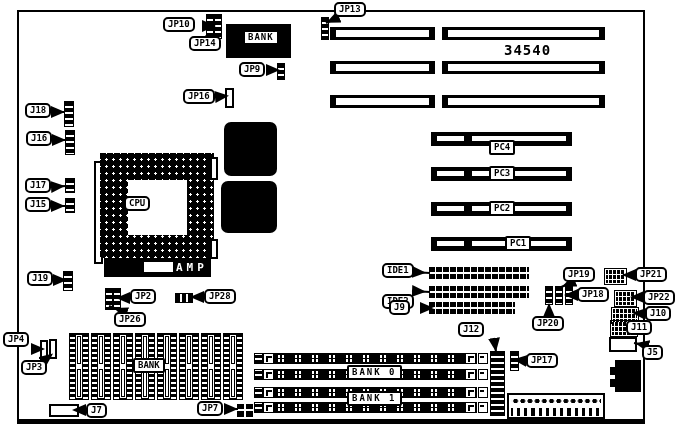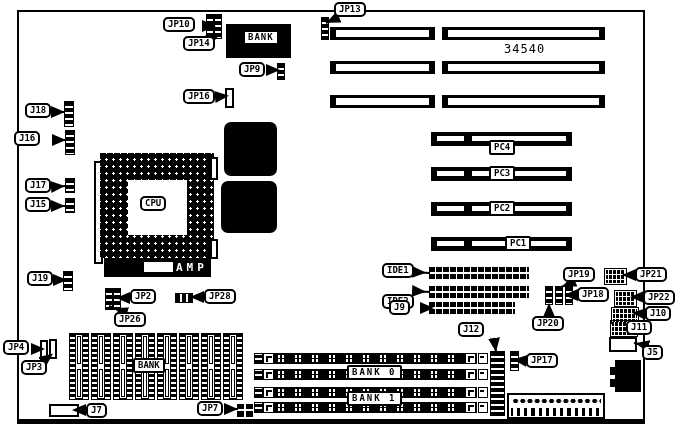--- a/index.html
+++ b/index.html
@@ -2,21 +2,21 @@
 <html><head>
 <meta charset="utf-8">
 <style>
   html,body{margin:0;padding:0;background:#fff}
   #canvas{position:relative;width:680px;height:424px;background:#fff;overflow:hidden;
           font-family:"DejaVu Sans Mono",monospace;color:#000}
   .abs{position:absolute}
   
   .lbl{position:absolute;background:#fff;border:2px solid #000;border-radius:5px;
        font-weight:bold;font-size:9px;line-height:11px;padding:0 3px;white-space:nowrap;z-index:6}
-  .plain{position:absolute;font-weight:normal;font-size:12px;letter-spacing:1px;z-index:3}
+  .plain{position:absolute;font-weight:bold;font-size:14px;letter-spacing:1px;z-index:3}
   
   .board{position:absolute;left:17px;top:10px;width:624px;height:407px;
          border:2px solid #000;border-bottom:5px solid #000;background:#fff;z-index:0}
   
   .slot{position:absolute;background:#000;z-index:2}
   .slot i{position:absolute;left:6px;right:6px;top:3px;bottom:3px;background:#fff}
   
   .pci{position:absolute;background:#000;height:14px;z-index:2}
   .pci .s1{position:absolute;left:6px;top:4px;width:27px;height:5px;background:#fff}
   .pci .s2{position:absolute;left:41px;right:6px;top:4px;height:5px;background:#fff}
@@ -139,21 +139,21 @@
 
   <div class="abs" style="left:226px;top:24px;width:65px;height:34px;background:#000;z-index:2"></div>
   <div class="lbl" style="left:244px;top:31px;border-width:1px;border-radius:0;letter-spacing:1px">BANK</div>
 
   <div class="chip" style="left:224px;top:122px;width:53px;height:54px"></div>
   <div class="chip" style="left:221px;top:181px;width:56px;height:52px"></div>
 
   <div class="whiterect" style="left:94px;top:161px;width:5px;height:99px;border-width:2px"></div>
   <div class="cpu-sock"></div>
   <div class="cpu-center"></div>
-  <div class="lbl" style="left:140px;top:196px">CPU</div>
+  <div class="lbl" style="left:124px;top:196px">CPU</div>
   <div class="whiterect" style="left:210px;top:157px;width:4px;height:19px;border-width:2px"></div>
   <div class="whiterect" style="left:210px;top:239px;width:4px;height:16px;border-width:2px"></div>
   <div class="amp-bar">
       <span class="wr"></span>
     </div>
   <div class="amp-txt">AMP</div>
 
   <div class="cache">
     <div class="dip">
         <span class="rl"></span>
@@ -308,30 +308,30 @@
     <line class="cl" marker-start="url(#tri)" x1="578" y1="295" x2="571" y2="295"></line>
     <line class="cl" marker-start="url(#tri)" x1="549" y1="317" x2="549" y2="304"></line>
     <line class="cl" marker-start="url(#tri)" x1="636" y1="275" x2="623" y2="275"></line>
     <line class="cl" marker-start="url(#tri)" x1="644" y1="297" x2="633" y2="297"></line>
     <line class="cl" marker-start="url(#tri)" x1="646" y1="314" x2="635" y2="313"></line>
     <line class="cl" marker-start="url(#tri)" x1="644" y1="327" x2="634" y2="327"></line>
     <line class="cl" marker-start="url(#tri)" x1="649" y1="346" x2="634" y2="343"></line>
   </svg>
 
   <div class="lbl" style="left:163px;top:17px">JP10</div>
-  <div class="lbl" style="left:183px;top:36px">JP14</div>
+  <div class="lbl" style="left:189px;top:36px">JP14</div>
   <div class="lbl" style="left:239px;top:62px">JP9</div>
   <div class="lbl" style="left:183px;top:89px">JP16</div>
   <div class="lbl" style="left:334px;top:2px">JP13</div>
   <div class="lbl" style="left:25px;top:103px">J18</div>
-  <div class="lbl" style="left:14px;top:131px">J16</div>
+  <div class="lbl" style="left:26px;top:131px">J16</div>
   <div class="lbl" style="left:25px;top:178px">J17</div>
   <div class="lbl" style="left:25px;top:197px">J15</div>
   <div class="lbl" style="left:27px;top:271px">J19</div>
-  <div class="lbl" style="left:3px;top:340px">JP4</div>
+  <div class="lbl" style="left:3px;top:332px">JP4</div>
   <div class="lbl" style="left:21px;top:360px">JP3</div>
   <div class="lbl" style="left:130px;top:289px">JP2</div>
   <div class="lbl" style="left:114px;top:312px">JP26</div>
   <div class="lbl" style="left:204px;top:289px">JP28</div>
   <div class="lbl" style="left:86px;top:403px">J7</div>
   <div class="lbl" style="left:197px;top:401px">JP7</div>
   <div class="lbl" style="left:382px;top:263px">IDE1</div>
   <div class="lbl" style="left:382px;top:294px">IDE2</div>
   <div class="lbl" style="left:389px;top:300px">J9</div>
   <div class="lbl" style="left:458px;top:322px">J12</div>

